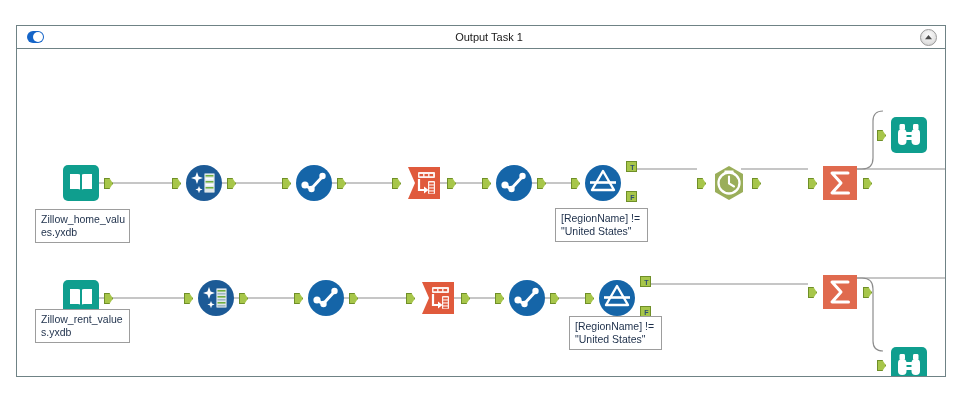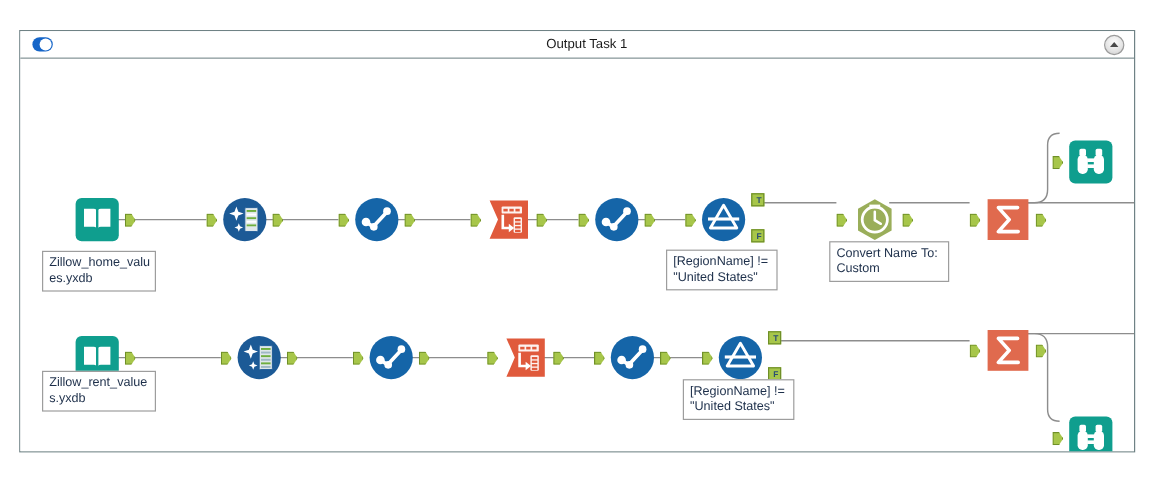--- a/index.html
+++ b/index.html
@@ -436,22 +436,20 @@
             <rect x="17" y="22" width="6" height="3"></rect>
           </g>
         </svg>
         <div class="anchor in"></div>
       </div>
 
       <div class="label-box" style="left:18px;  top:160px; width:95px;">Zillow_home_valu
 es.yxdb</div>
       <div class="label-box" style="left:538px; top:159px; width:93px;">[RegionName] !=
 "United States"</div>
-      <div class="label-box" style="left:674px; top:152px; width:100px;">Convert Name To:
-Custom</div>
       <div class="label-box" style="left:18px;  top:260px; width:95px;">Zillow_rent_value
 s.yxdb</div>
       <div class="label-box" style="left:552px; top:267px; width:93px;">[RegionName] !=
 "United States"</div>
 
     </div>
   </div>
 </div>
 
 </body></html>

